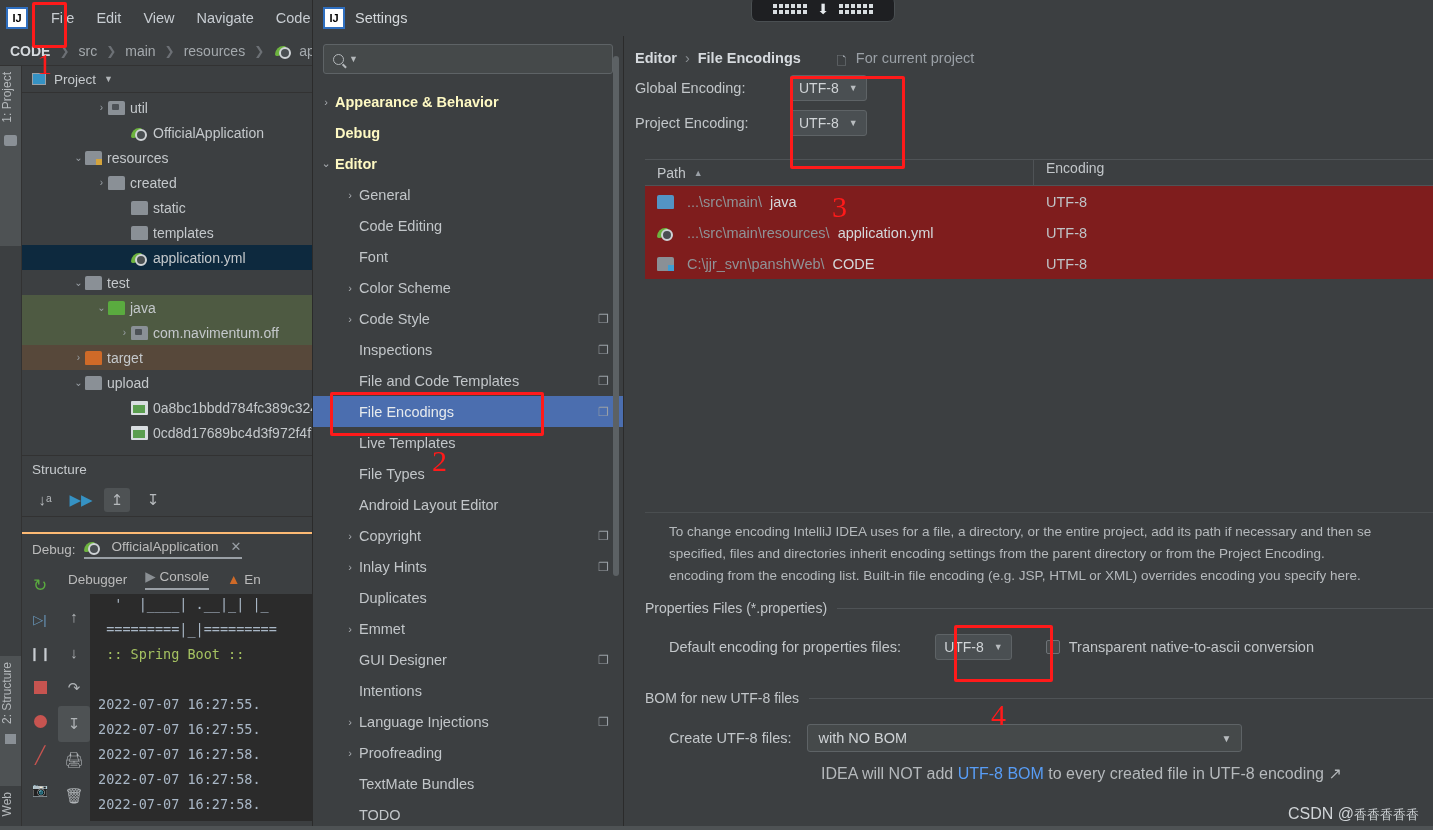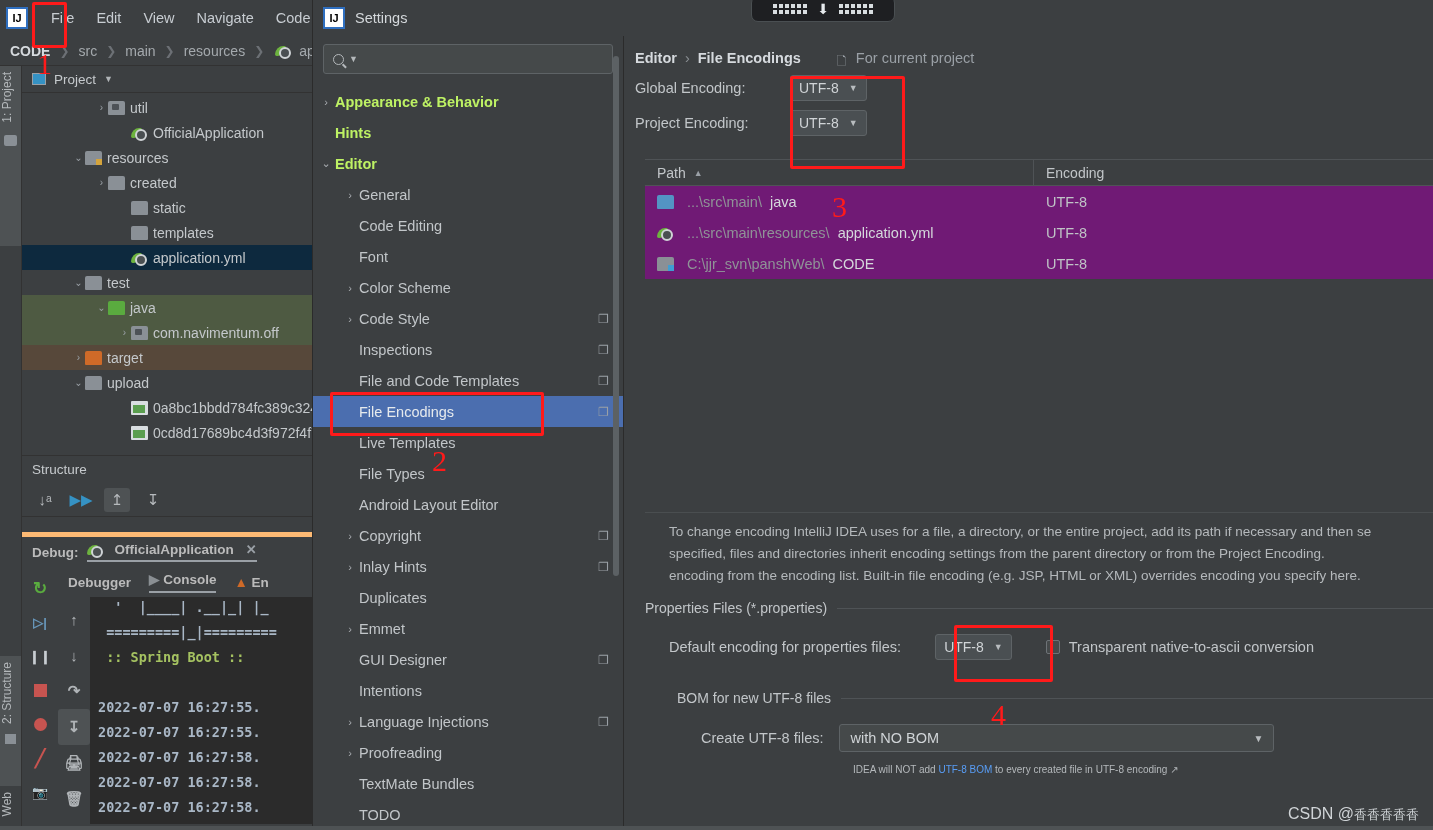--- a/index.html
+++ b/index.html
@@ -109,22 +109,21 @@
     border-top: 1px solid #323232;
   }
   .structure-title { height: 27px; display:flex; align-items:center; padding-left:10px; font-size:13.5px; color:#c6cacd;}
   .structure-toolbar { height: 34px; display:flex; align-items:center; gap:10px; padding-left:10px; border-bottom:1px solid #323232;}
   .sbtn { width:26px; height:24px; display:flex; align-items:center; justify-content:center; color:#b6babd; font-size:15px;}
   .sbtn.active { background:#4e5254; border-radius:3px; }
 
   
   .debug-panel {
     position: absolute; left: 22px; width: 291px; background: #3c3f41;
-    border-top: 5px solid #fdba74;
-    font-weight: bold;
+    border-top: 2px solid #fdba74;
   }
   .debug-head { height:30px; display:flex; align-items:center; padding-left:10px; gap:8px; font-size:13.5px;}
   .debug-tab { display:flex; align-items:center; gap:6px; border-bottom:2px solid #9aa0a6; padding-bottom:3px;}
   .close-x { color:#9aa0a6; font-size:13px; margin-left:6px;}
   .debug-body { display:flex; }
   .run-col { width:36px; background:#3c3f41; padding-top:4px; }
   .run-col .rb { height:34px; display:flex; align-items:center; justify-content:center;}
   .dbg-tabs { height:30px; display:flex; align-items:center; gap:18px; padding-left:10px; font-size:13.5px;}
   .dbg-tab-sel { border-bottom:2px solid #9aa0a6; padding-bottom:4px; }
   .console-col { width:32px; padding-top:4px; }
@@ -158,21 +157,21 @@
   }
   .mag::after { content:""; position:absolute; right:-4px; bottom:-3px; width:5px; height:1.6px; background:#b4b8bb; transform:rotate(45deg);}
   .setlist { position:absolute; top:50px; left:0; right:0; bottom:0; overflow:hidden; }
   .srow {
     height:31px; display:flex; align-items:center; font-size:14.5px;
     color:#c2c6c9; padding-right:12px; white-space:nowrap;
   }
   .srow.sel { background:#4b6eaf; color:#e6eaed; }
   .srow .exp { width:18px; text-align:center; color:#a8acb0; font-size:11px; flex:0 0 18px;}
   .srow .lbl { flex:1; }
-  .srow.bold .lbl { font-weight:bold; color:#bef264; }
+  .srow.bold .lbl { font-weight:bold; color:#fef9c3; }
   .copy-badge { width:13px; height:13px; color:#9aa0a6; font-size:12px; }
   .scroll-track {
     position:absolute; right:2px; top:4px; width:6px; bottom:4px; background:transparent;
   }
   .scroll-thumb { position:absolute; right:2px; top:16px; width:6px; height:520px; background:#5c6164; border-radius:3px;}
 
   .dlg-right { flex:1; background:#3c3f41; position:relative; }
   .bc2 { display:flex; align-items:center; gap:8px; padding:14px 0 0 11px; font-size:14.5px;}
   .bc2 .b { font-weight:bold; color:#d6dade; }
   .bc2 .s { color:#8a8f93; }
@@ -182,22 +181,22 @@
   .encrow .lab { width:155px; }
   .combo {
     background:#4a4f52; border:1px solid #5e6366; border-radius:3px; height:26px;
     display:inline-flex; align-items:center; padding:0 8px; gap:10px; color:#d0d4d7; font-size:14px;
   }
   .combo .tri { font-size:9px; color:#b8bcbf; }
 
   .table { position:absolute; left:645px; top:159px; right:0; height:345px; }
   .thead { height:27px; background:#3c3f41; border-top:1px solid #4f5356; border-bottom:1px solid #4f5356; display:flex; align-items:center; font-size:14px; color:#c2c6c9;}
   .th-path { width:389px; padding-left:12px; display:flex; align-items:center; gap:8px; border-right:1px solid #4f5356; height:100%; }
-  .th-enc { padding-left:12px; display:flex; align-items:center; height:100%;}
-  .tbody { background:#701a75; }
+  .th-enc { padding-left:12px; display:flex; align-items:flex-start; height:100%;}
+  .tbody { background:#7f1d1d; }
   .tr { height:31px; display:flex; align-items:center; font-size:14.5px; color:#bfc3c6; }
   .tr .c1 { width:389px; padding-left:12px; display:flex; align-items:center; gap:8px; white-space:nowrap;}
   .tr .c2 { padding-left:12px; }
   .tr .c1 .p-dim { color:#8f9397; }
   .tr .c1 .p-str { color:#d4d8db; }
 
   .desc {
     position:absolute; left:645px; top:512px; right:0; font-size:13.5px; line-height:22px;
     color:#b5b9bc; padding:8px 0 0 24px; border-top:1px solid #4a4e50;
     overflow:hidden; height:82px; white-space:nowrap;
@@ -445,21 +444,21 @@
           <span style="font-size:9px;color:#b4b8bb;margin-left:2px;">▼</span>
           <span></span>
         </div>
         <div class="setlist" id="settings-list">
             <div class="srow bold" style="padding-left: 4px;">
               <span class="exp">›</span>
               <span class="lbl">Appearance &amp; Behavior</span>
             </div>
             <div class="srow bold" style="padding-left: 4px;">
               <span class="exp"></span>
-              <span class="lbl">Hints</span>
+              <span class="lbl">Debug</span>
             </div>
             <div class="srow bold" style="padding-left: 4px;">
               <span class="exp">⌄</span>
               <span class="lbl">Editor</span>
             </div>
             <div class="srow" style="padding-left: 28px;">
               <span class="exp">›</span>
               <span class="lbl">General</span>
             </div>
             <div class="srow" style="padding-left: 28px;">
@@ -641,33 +640,33 @@
         <span>UTF-8</span>
         <span class="tri">▼</span>
       </span>
       <span style="display:flex;align-items:center;gap:9px;">
         <span class="chk"></span>
         <span>Transparent native-to-ascii conversion</span>
       </span>
     </div>
   </div>
 
-  <div class="group" style="top:690px;margin-left:32px;">
+  <div class="group" style="top:690px;">
     <div class="group-title">
       <span>BOM for new UTF-8 files</span>
       <span class="rule"></span>
     </div>
     <div style="display:flex;align-items:center;gap:16px;margin:18px 0 0 24px;font-size:14.5px;color:#c2c6c9;">
       <span>Create UTF-8 files:</span>
       <span class="select-wide">
         <span>with NO BOM</span>
         <span style="font-size:10px;color:#b8bcbf;">▼</span>
       </span>
     </div>
-    <div style="margin:12px 0 0 176px;font-size:10px;color:#b5b9bc;">
+    <div style="margin:12px 0 0 176px;font-size:16px;color:#b5b9bc;">
       <span>IDEA will NOT add </span><span class="link">UTF-8 BOM</span><span> to every created file in UTF-8 encoding </span><span>↗</span>
     </div>
   </div>
 
   <div class="floatwidget">
     <span class="dotgrid">
         <i></i>
         <i></i>
         <i></i>
         <i></i>

